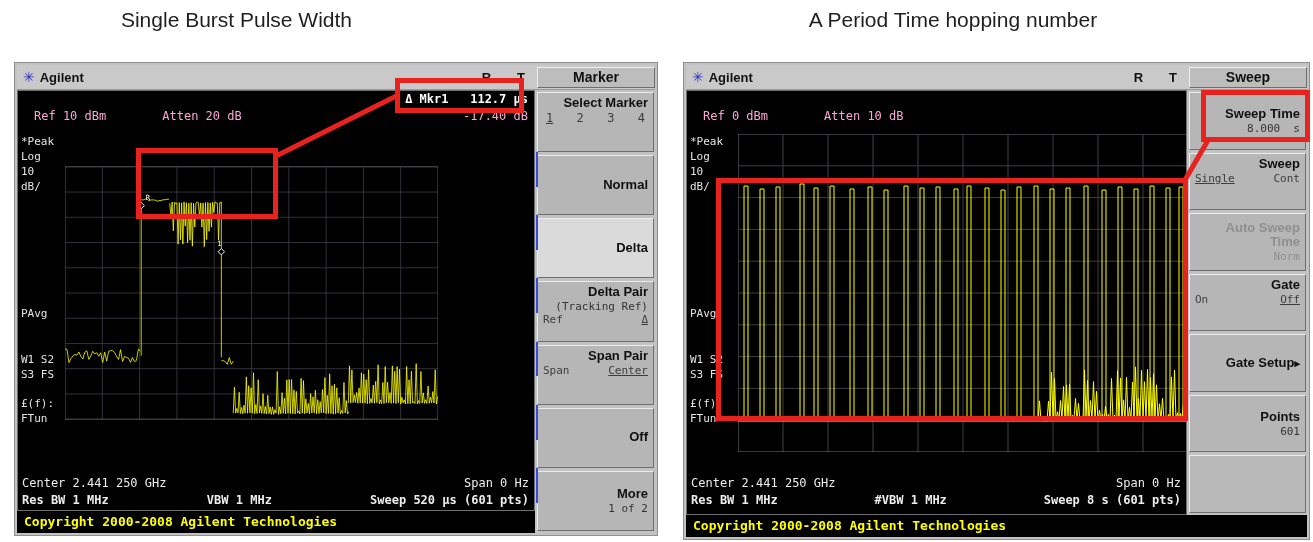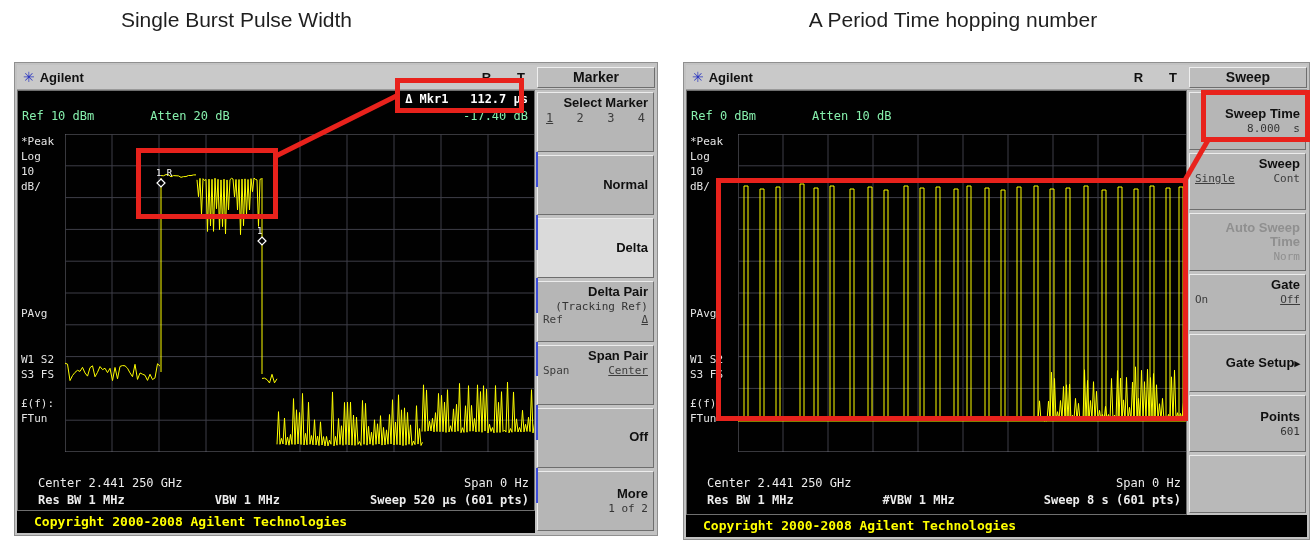--- a/index.html
+++ b/index.html
@@ -27,40 +27,40 @@
                 border: 1px solid; border-color: #efefef #6e6e6e #6e6e6e #efefef; }
 
   .body { display: flex; }
   .screen-left  .body { height: 443px; }
   .screen-right .body { height: 425px; }
   .main { flex: 1; display: flex; flex-direction: column; min-width: 0; }
 
   .display { position: relative; flex: 1; background: #010101; border: 1px solid #6f6f6f; overflow: hidden; }
   .mkr-line { position: absolute; top: 1px; right: 6px; font: bold 12px "DejaVu Sans Mono", monospace;
               color: #fff; white-space: pre; }
-  .ref-line { position: absolute; top: 18px; left: 4px; right: 6px; display: flex;
-              font: 12px "DejaVu Sans Mono", monospace; color: #86efac; white-space: pre; }
+  .ref-line { position: absolute; top: 18px; left: 16px; right: 6px; display: flex;
+              font: 12px "DejaVu Sans Mono", monospace; color: #f9a8d4; white-space: pre; }
   .ref-line .atten { margin-left: 56px; }
   .ref-line .r2 { margin-left: auto; }
 
   .grat { position: absolute; }
-  .g-left  { left: 47px; top: 43px; width: 470px; height: 318px; text-decoration: underline; }
+  .g-left  { left: 47px; top: 43px; width: 373px; height: 318px; text-decoration: underline; }
   .g-right { left: 51px; top: 43px; width: 450px; height: 318px; }
   .grat svg { width: 100%; height: 100%; display: block; }
 
   .slabels { position: absolute; inset: 0; pointer-events: none; }
   .slbl { position: absolute; left: 3px; font: 11px "DejaVu Sans Mono", monospace; color: #e4e4e4; white-space: pre; }
 
   .foot1, .foot2 { position: absolute; left: 4px; right: 5px; display: flex; justify-content: space-between;
-                   font: 12px "DejaVu Sans Mono", monospace; color: #ededed; white-space: pre; margin-left: 16px; }
+                   font: 12px "DejaVu Sans Mono", monospace; color: #ededed; white-space: pre; }
   .foot1 { top: 385px; } .foot2 { top: 402px; font-weight: bold; }
 
   .copyrow { display: flex; }
   .copybar { background: #000; color: var(--cpy); font: bold 13px "DejaVu Sans Mono", monospace;
-             height: 22px; line-height: 21px; padding-left: 17px; flex: 1; white-space: pre; overflow: hidden; }
+             height: 22px; line-height: 21px; padding-left: 7px; flex: 1; white-space: pre; overflow: hidden; }
 
   
   .skcol { width: 120px; background: #c2c2c2; display: flex; flex-direction: column; gap: 3px; padding: 2px 1px 2px 2px; }
   .softkey { position: relative; flex: 1; background: #b6b6b6; border: 1px solid;
              border-color: #ececec #6e6e6e #6e6e6e #ececec; padding: 3px 5px;
              display: flex; flex-direction: column; justify-content: center; align-items: flex-end; }
   .softkey.spread { justify-content: flex-start; }
   .softkey.selected { background: #dadada; }
   .softkey.blank { background: #b9b9b9; }
   .softkey.disabled .sk-label, .softkey.disabled .sk-sub { color: #8f8f8f; }

